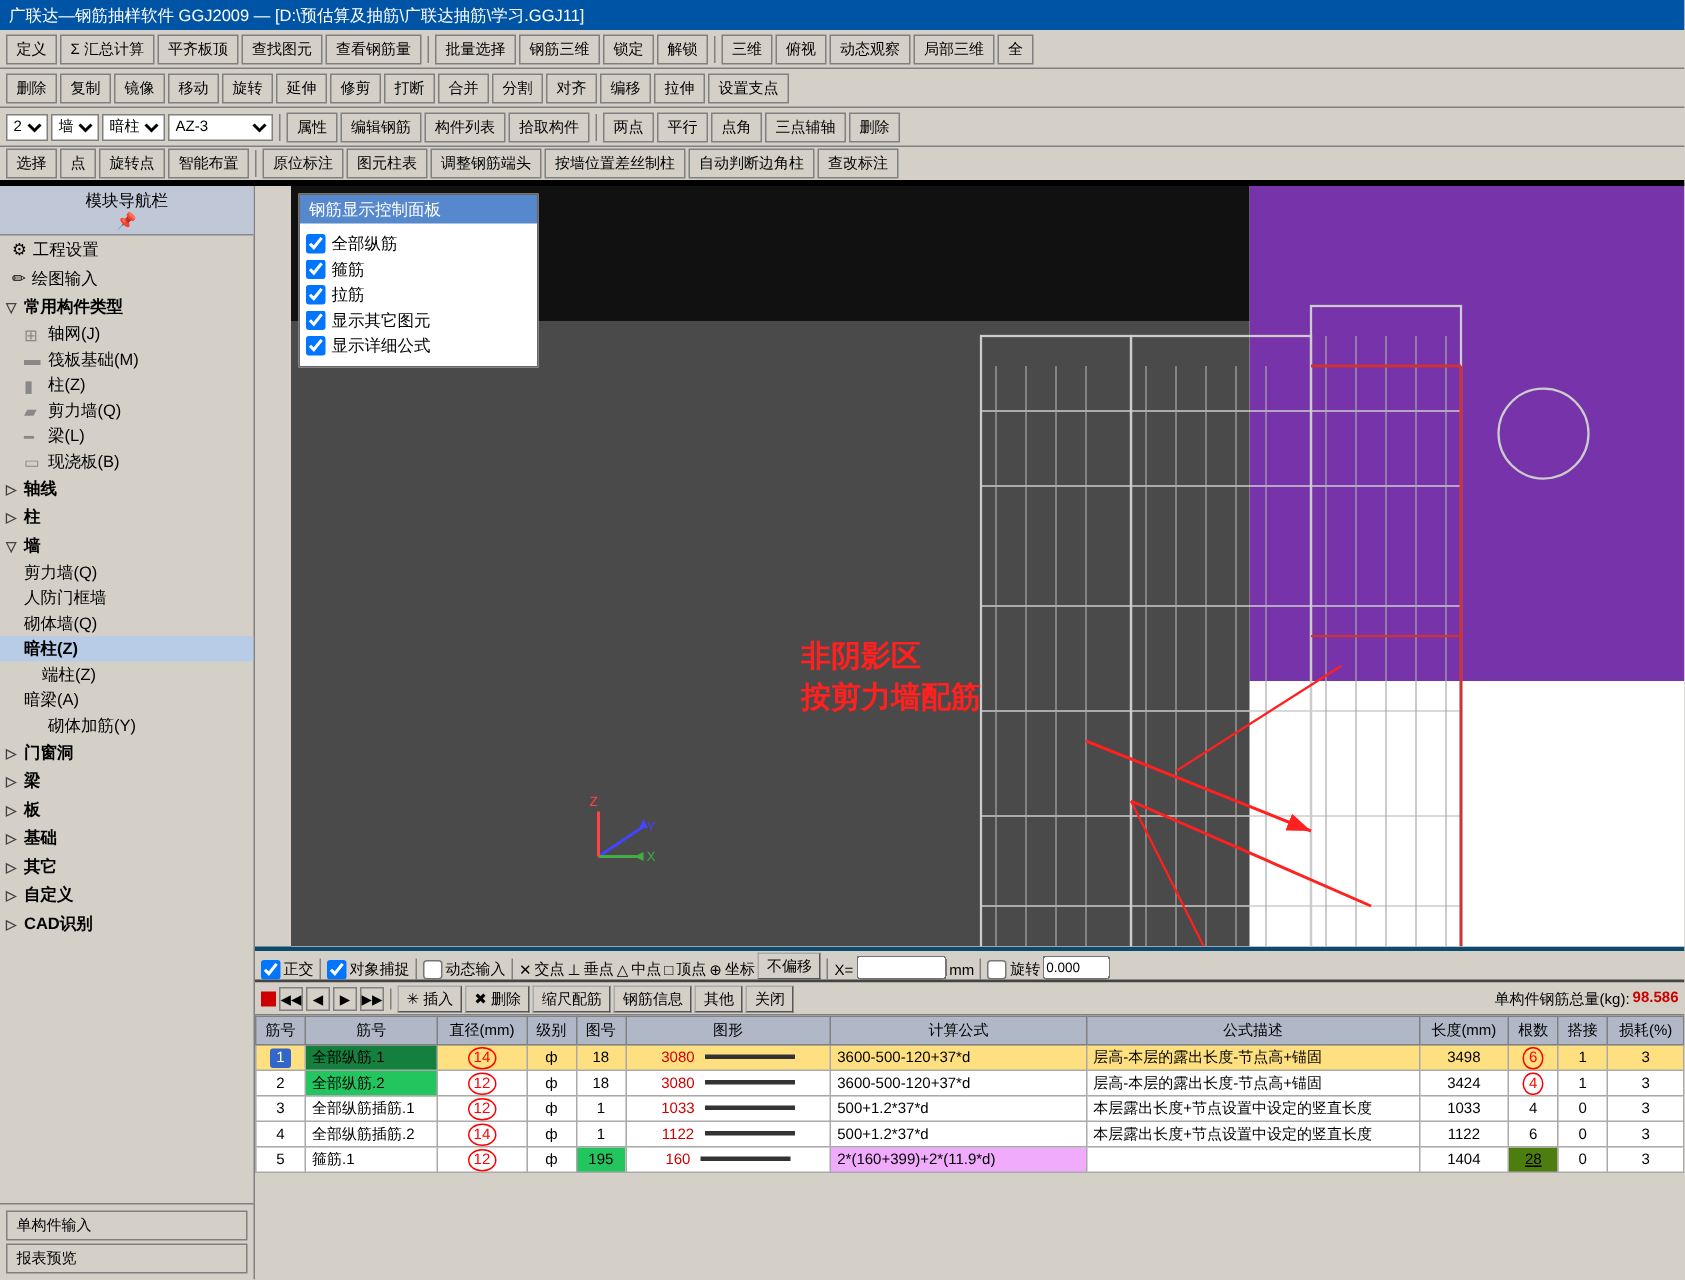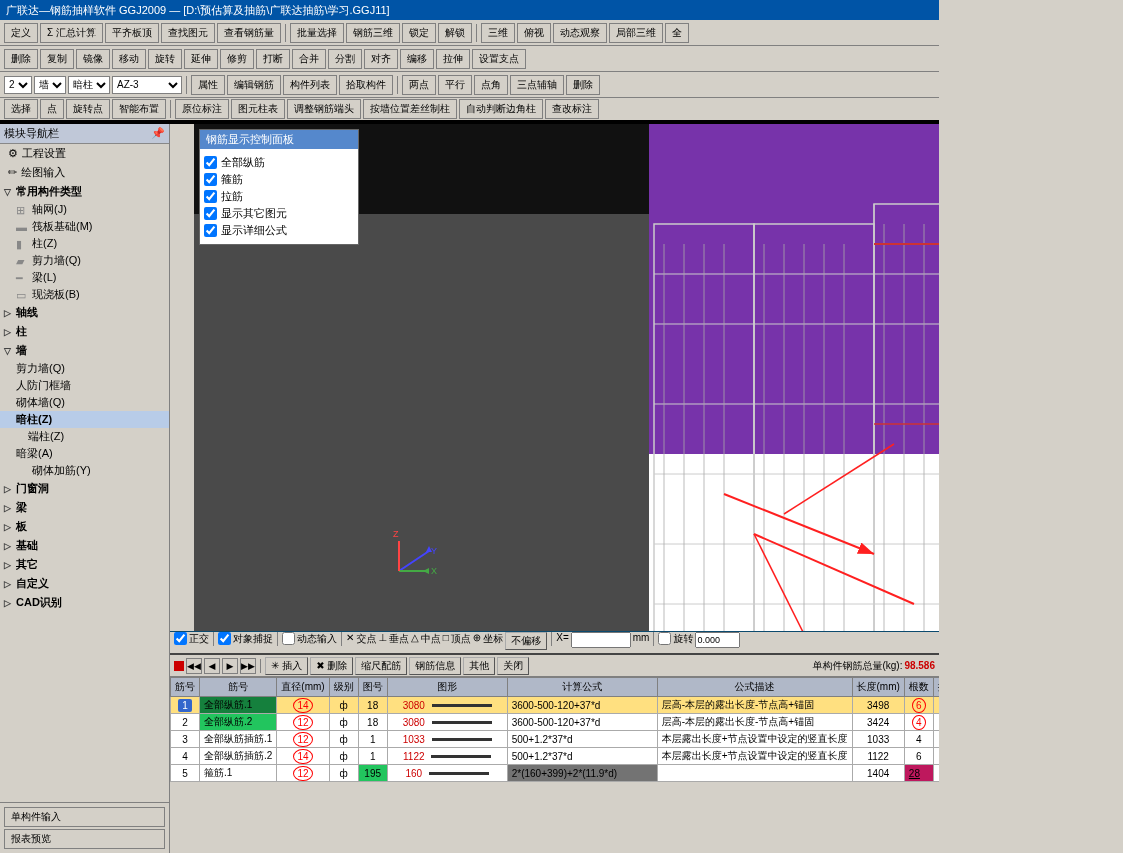--- a/index.html
+++ b/index.html
@@ -45,23 +45,23 @@
     #rebar-panel { position: absolute; left: 5px; top: 5px; background: white; border: 1px solid #666; padding: 6px; font-size: 11px; width: 165px; }
     .checkbox-item { display: flex; align-items: center; gap: 4px; margin: 2px 0; }
     
     
     .annotation { position: absolute; color: #ff2020; font-size: 18px; font-weight: bold; pointer-events: none; }
     
     
     .nav-btn { background: #d4d0c8; border: 1px solid #808080; width: 16px; height: 16px; font-size: 9px; cursor: pointer; display: flex; align-items: center; justify-content: center; }
     #tool-row2 { background: #d4d0c8; height: 26px; display: flex; align-items: center; padding: 0 4px; gap: 2px; border-bottom: 4px solid #000000; font-size: 10px; }
     
-    .full-layout { display: flex; flex-direction: column; height: 853px; width: 939px; }
-    
-    .side-panel-label { padding: 2px 4px; background: #c0c8d8; border-bottom: 1px solid #888; display: flex; justify-content: space-between; align-items: center; }
+    .full-layout { display: flex; flex-direction: column; height: 853px; width: 1123px; }
+    
+    .side-panel-label { padding: 2px 4px; background: #c0c8d8; border-bottom: 1px solid #888; display: flex; justify-content: space-between; align-items: center; flex-direction: column; }
     
     .btn-small { background: #d4d0c8; border: 1px outset #aaa; padding: 1px 5px; font-size: 10px; cursor: pointer; }
   </style>
 </head>
 <body>
 
 <div class="full-layout">
 
   <div id="titlebar">
     <span>广联达—钢筋抽样软件 GGJ2009 — [D:\预估算及抽筋\广联达抽筋\学习.GGJ11]</span>
@@ -333,20 +333,24 @@
           <line x1="680" y1="120" x2="780" y2="120" stroke="#cc3333" stroke-width="2"></line>
           <line x1="680" y1="300" x2="780" y2="300" stroke="#cc3333" stroke-width="1.5"></line>
           <line x1="780" y1="120" x2="780" y2="530" stroke="#cc3333" stroke-width="2"></line>
 
           <circle cx="835" cy="165" r="30" fill="none" stroke="#cccccc" stroke-width="1.5"></circle>
           <circle cx="1040" cy="380" r="28" fill="none" stroke="#cccccc" stroke-width="1.5"></circle>
 
           <text x="1030" y="385" fill="#cccccc" font-size="14">4</text>
         </svg>
 
+        <div class="annotation" style="left:340px; top:300px; font-size:20px;">
+          <div>非阴影区</div>
+          <div>按剪力墙配筋</div>
+        </div>
 
         <svg style="position:absolute; left:0; top:0; width:100%; height:100%; pointer-events:none;" xmlns="http://www.w3.org/2000/svg">
 
           <line x1="530" y1="370" x2="680" y2="430" stroke="#ff2020" stroke-width="2" marker-end="url(#arrowhead)"></line>
           <line x1="560" y1="410" x2="720" y2="480" stroke="#ff2020" stroke-width="2"></line>
           <line x1="560" y1="410" x2="620" y2="530" stroke="#ff2020" stroke-width="1.5"></line>
           <line x1="590" y1="390" x2="700" y2="320" stroke="#ff2020" stroke-width="1.5"></line>
           <line x1="620" y1="560" x2="720" y2="530" stroke="#ff2020" stroke-width="1.5"></line>
           <defs>
             <marker id="arrowhead" markerWidth="8" markerHeight="6" refX="8" refY="3" orient="auto">
@@ -361,21 +365,21 @@
           <line x1="20" y1="50" x2="20" y2="20" stroke="#ff4444" stroke-width="2"></line>
           <text x="52" y="33" fill="#4444ff" font-size="9">Y</text>
           <text x="52" y="53" fill="#44aa44" font-size="9">X</text>
           <text x="14" y="16" fill="#ff4444" font-size="9">Z</text>
 
           <polygon points="50,25 47,31 53,31" fill="#4444ff"></polygon>
           <polygon points="50,47 44,50 50,53" fill="#44aa44"></polygon>
         </svg>
       </div>
 
-      <div id="statusbar" style="background:#d4d0c8; height:22px; display:flex; align-items:flex-start; padding:0 4px; border-top:1px solid #0c4a6e; gap:2px; font-size:10px;">
+      <div id="statusbar" style="background:#d4d0c8; height:22px; display:flex; align-items:flex-end; padding:0 4px; border-top:3px solid #0c4a6e; gap:2px; font-size:10px;">
         <input type="checkbox" checked="" style="">
         <span>正交</span>
         <span class="toolbar-sep" style="height:14px;"></span>
         <input type="checkbox" checked="" style="">
         <span>对象捕捉</span>
         <span class="toolbar-sep" style="height:14px;"></span>
         <input type="checkbox" style="">
         <span>动态输入</span>
         <span class="toolbar-sep" style="height:14px;"></span>
         <span>✕</span>
@@ -509,24 +513,24 @@
                 <tr>
                   <td style="background:white; text-align:center;">5</td>
                   <td style="background:white;">箍筋.1</td>
                   <td style="background:white; text-align:center;"><span style="border:1.5px solid red; border-radius:50%; padding:1px 3px; color:red;">12</span></td>
                   <td style="background:white; text-align:center;">ф</td>
                   <td style="background:#22c55e; text-align:center;">195</td>
                   <td style="background:white; text-align:center;">
     <span style="color:#cc0000;">160</span>
     <span style="display:inline-block; width:60px; height:3px; background:#333; vertical-align:middle; margin-left:4px;"></span>
   </td>
-                  <td style="background:#737373;">2*(160+399)+2*(11.9*d)</td>
+                  <td style="background:#f0abfc;">2*(160+399)+2*(11.9*d)</td>
                   <td style="background:white;"></td>
                   <td style="background:white; text-align:center;">1404</td>
-                  <td style="background:#be185d; text-decoration:underline;">28</td>
+                  <td style="background:#4d7c0f; text-align:center;text-decoration:underline;">28</td>
                   <td style="background:white; text-align:center;">0</td>
                   <td style="background:white; text-align:center;">3</td>
                 </tr>
               </tbody>
           </table>
         </div>
       </div>
     </div>
   </div>
 </div>

